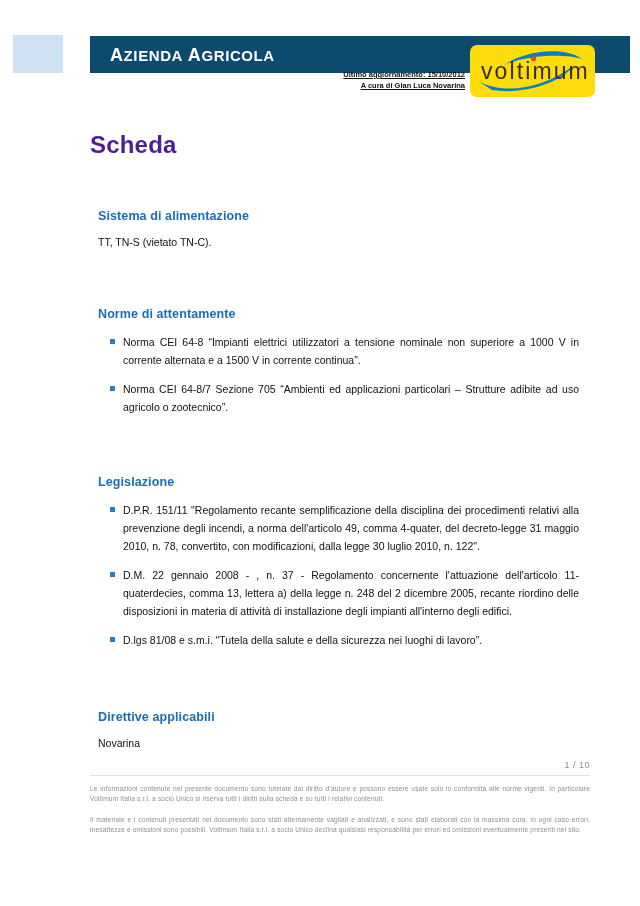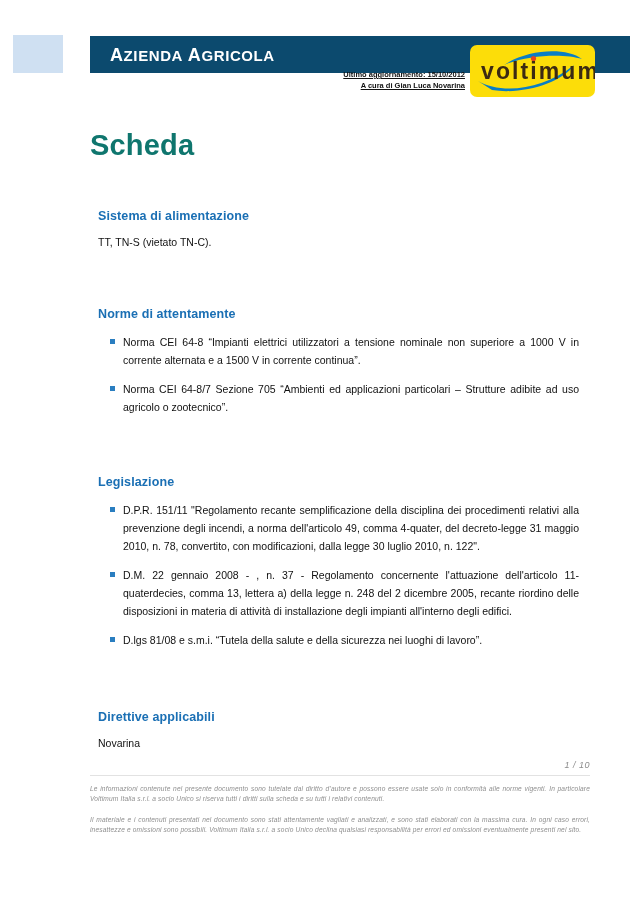--- a/index.html
+++ b/index.html
@@ -69,39 +69,38 @@
   
   .logo {
     position: absolute;
     left: 470px;
     top: 45px;
     width: 125px;
     height: 52px;
     background: #fcdd09;
     border-radius: 7px;
     overflow: hidden;
-    font-weight: bold;
   }
   .logo svg {
     position: absolute;
     left: 0;
     top: 0;
   }
 
   
   .page-body {
     position: absolute;
     left: 90px;
     top: 130px;
     width: 497px;
   }
   .doc-title {
-    font-size: 29px;
-    font-weight: bold;
-    color: #0f766e;
+    font-size: 24px;
+    font-weight: bold;
+    color: #4c1d95;
     margin: 0;
     padding: 0;
     letter-spacing: 0.2px;
     line-height: 30px;
   }
   .section {
     margin: 8px;
     padding: 0;
   }
   .section-heading {
@@ -152,21 +151,20 @@
   .gap-head  { height: 11px; }
   .gap-legis { height: 42px; }
   .gap-dir   { height: 44px; }
 
   
   .footer {
     position: absolute;
     left: 90px;
     top: 760px;
     width: 500px;
-    font-style: italic;
   }
   .page-num {
     text-align: right;
     font-size: 9px;
     color: #8c8c8c;
     letter-spacing: 0.5px;
     margin-bottom: 5px;
   }
   .footer-rule {
     border-top: 1px solid #e2e2e2;

